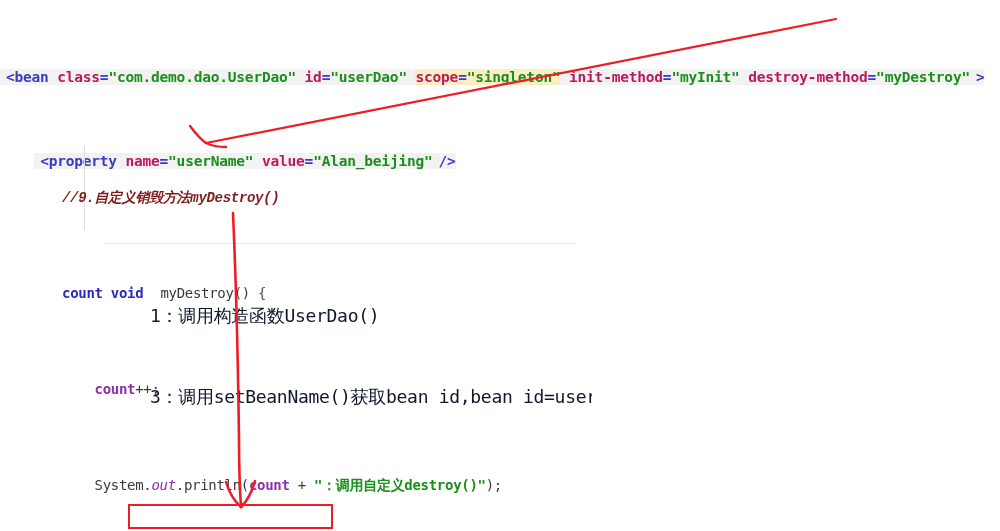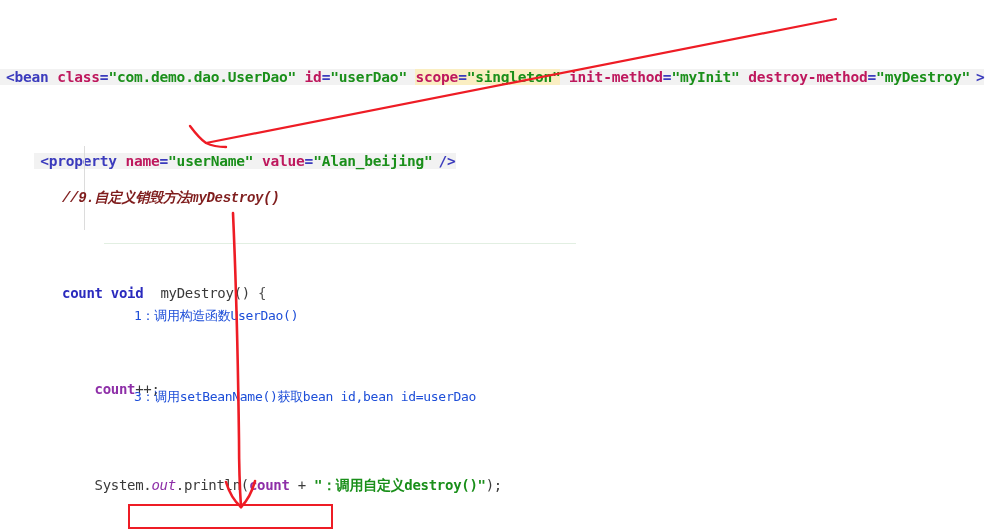--- a/index.html
+++ b/index.html
@@ -83,29 +83,29 @@
   .console-sep {
     position: absolute;
     left: 104px;
     top: 243px;
     width: 472px;
     height: 1px;
     background: #e2efe2;
   }
   .console-panel {
     position: absolute;
-    left: 104px;
+    left: 120px;
     top: 248px;
     width: 472px;
     height: 283px;
     overflow: hidden;
     font-family: "DejaVu Sans Mono", "Liberation Mono", monospace;
-    font-size: 13px;
+    font-size: 18px;
     line-height: 27px;
-    color: #1d4ed8;
+    color: #0f172a;
     white-space: pre;
     letter-spacing: -0.3px;
   }
   .console-line {
     height: 27px;
     white-space: pre;
     padding-left: 30px;
   }
 
   

